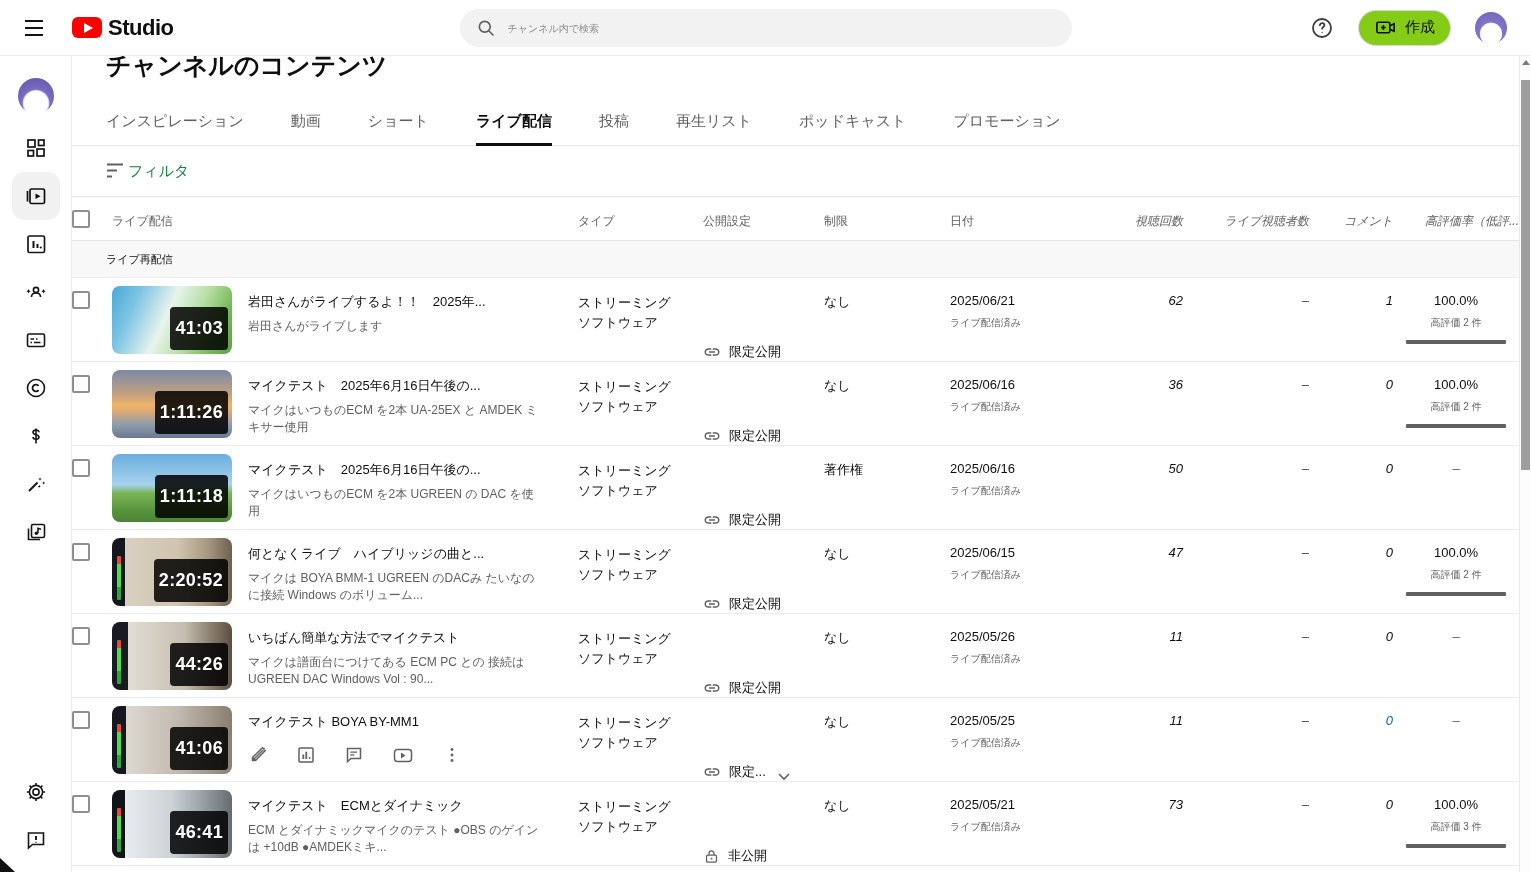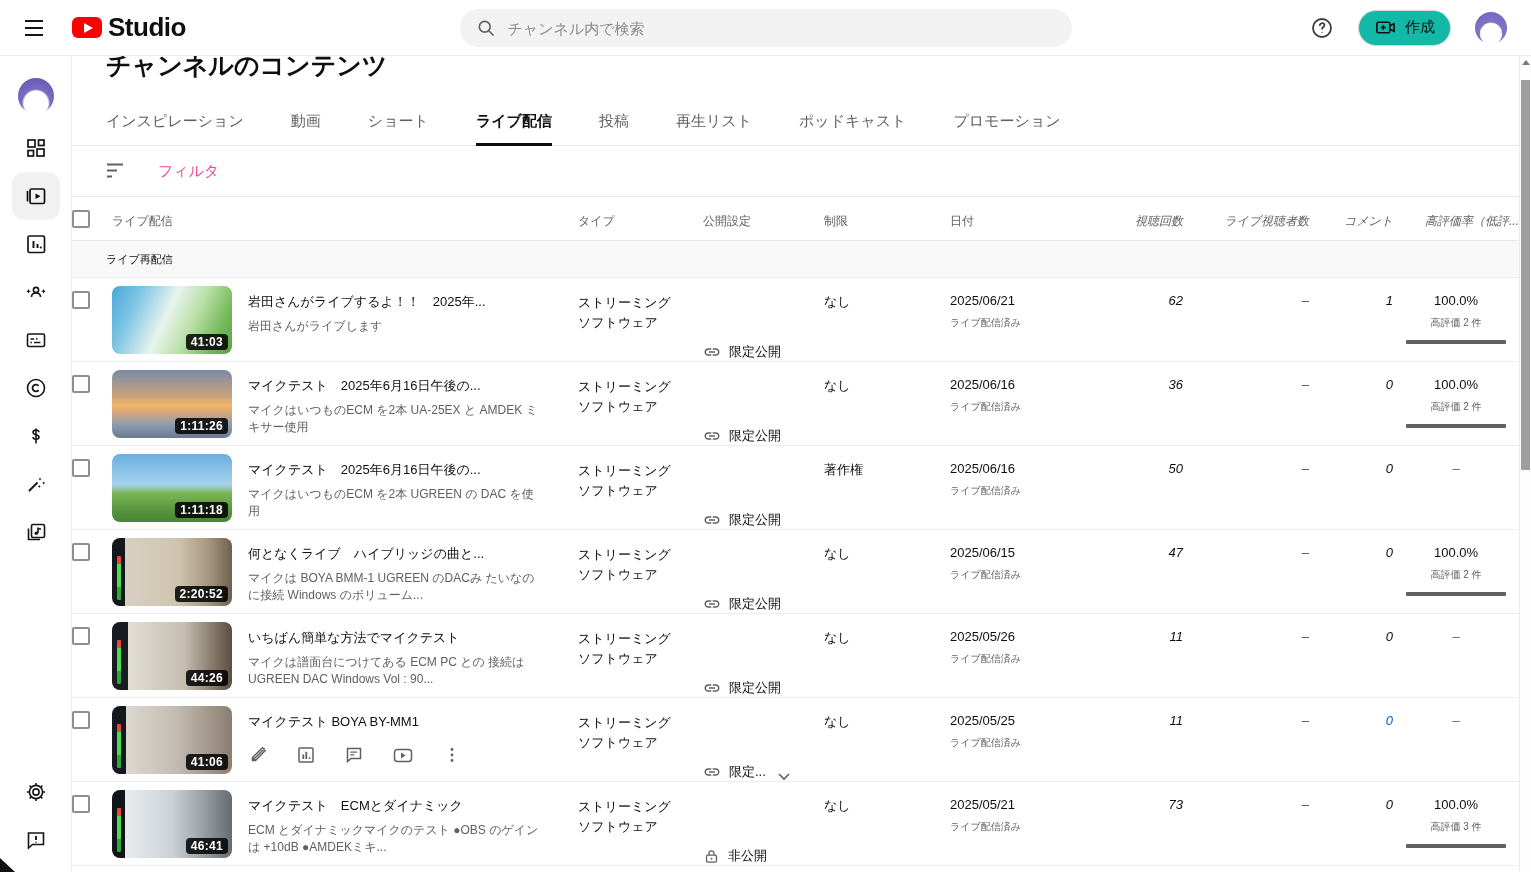--- a/index.html
+++ b/index.html
@@ -9,30 +9,30 @@
   
   .topbar { position:fixed; top:0; left:0; width:1531px; height:56px; background:#fff;
     z-index:30; display:flex; align-items:center; border-bottom:1px solid #ededed; }
   .hamburger { width:40px; height:40px; margin-left:14px; border:none; background:none;
     display:flex; flex-direction:column; justify-content:center; gap:5px; align-items:center; cursor:pointer; }
   .hamburger i { width:18px; height:2px; background:#141414; display:block; }
   .logo { display:flex; align-items:center; gap:6px; margin-left:18px; }
   .logo-badge { width:30px; height:21px; background:#ff0000; border-radius:6px; position:relative; }
   .logo-badge::after { content:""; position:absolute; left:12px; top:5.5px; border-left:9px solid #fff;
     border-top:5px solid transparent; border-bottom:5px solid transparent; }
-  .logo-text { font-size:26px; font-weight:bold; letter-spacing:-0.5px; color:#0f0f0f; }
+  .logo-text { font-size:22px; font-weight:bold; letter-spacing:-0.5px; color:#0f0f0f; }
   .topbar-search { position:absolute; left:50%; transform:translateX(-50%); top:9px; width:612px; height:38px;
     background:#f2f2f2; border-radius:19px; display:flex; align-items:center; padding:0 16px; }
   .topbar-search svg { flex:0 0 auto; margin-right:12px; }
   .topbar-search input { border:none; background:transparent; outline:none; width:100%;
-    font-size:15px; color:#0f0f0f; font-family:inherit; }
+    font-size:10px; color:#0f0f0f; font-family:inherit; }
   .topbar-search input::placeholder { color:#8a8a8a; }
   .topbar-right { margin-left:auto; display:flex; align-items:center; gap:24px; padding-right:24px; }
   .help-btn { background:none; border:none; cursor:pointer; display:flex; }
-  .create-btn { height:36px; border:1px solid #d9d9d9; background:#14b8a6; border-radius:18px;
+  .create-btn { height:36px; border:1px solid #d9d9d9; background:#84cc16; border-radius:18px;
     display:flex; align-items:center; gap:8px; padding:0 15px; font-size:15px; color:#0f0f0f;
     cursor:pointer; font-family:inherit; }
   .avatar { width:32px; height:32px; border-radius:50%; border:none; cursor:pointer;
     background:radial-gradient(circle at 50% 68%, #ffffff 0 37%, #e8e4f4 40%, #8174c8 43%, #6e60b8 100%); }
 
   
   .sidebar { position:fixed; top:56px; left:0; width:72px; height:816px; background:#fff; z-index:20;
     border-right:1px solid #ededed; display:flex; flex-direction:column; align-items:center; }
   .sb-avatar { width:36px; height:36px; border-radius:50%; margin-top:22px; cursor:pointer; border:none;
     background:radial-gradient(circle at 50% 70%, #ffffff 0 38%, #ded8f0 41%, #7a6cc0 45%, #5f54a8 100%); }
@@ -47,41 +47,41 @@
   .page-title { font-size:25px; line-height:30px; font-weight:bold; margin:50px 0 0 34px; color:#0f0f0f; }
 
   .tabs { display:flex; padding-left:34px; margin-top:20px; border-bottom:1px solid #e6e6e6; }
   .tab { position:relative; font-size:15px; color:#606060; padding:12px 0 14px; margin-right:47px;
     cursor:pointer; white-space:nowrap; }
   .tab.active { color:#0f0f0f; font-weight:bold; }
   .tab.active::after { content:""; position:absolute; left:0; right:0; bottom:-1px; height:3px; background:#0f0f0f; }
 
   .filter-row { height:51px; display:flex; align-items:center; padding-left:32px;
     border-bottom:1px solid #e6e6e6; color:#606060; }
-  .filter-label { font-size:15px; color:#ec4899; margin-left:30px; }
+  .filter-label { font-size:15px; color:#15803d; }
 
   .grid { display:grid; grid-template-columns:40px 136px minmax(0,1fr) 125px 121px 126px 125px 108px 126px 84px 126px; }
   .hdr { height:44px; border-bottom:1px solid #e6e6e6; font-size:12px; color:#606060; }
   .hdr > div { padding-top:16px; }
   .num { text-align:right;font-style:italic; }
   .checkbox { width:18px; height:18px; border:2px solid #8f8f8f; border-radius:2px; display:inline-block;
     background:#fff; cursor:pointer; }
   .hdr .c-check { padding-top:13px; padding-left:0px; }
 
   .section-row { height:37px; background:#f8f8f8; display:flex; align-items:center; padding-left:34px;
     font-size:11px; color:#0f0f0f; border-bottom:1px solid #ededed; }
 
   
   .trow { height:84px; border-bottom:1px solid #ededed; background:#fff; }
   .trow > div { padding-top:15px; font-size:13px; }
   .trow .c-check { padding-top:13px; }
   .trow .c-thumb { padding-top:8px; }
   .thumb { width:120px; height:68px; border-radius:8px; position:relative; cursor:pointer; overflow:hidden; background:#ccc; }
   .duration { position:absolute; right:4px; bottom:4px; background:rgba(0,0,0,.85); color:#fff;
-    font-size:12px; font-weight:bold; padding:1px 5px; border-radius:4px; letter-spacing:.3px; }
+    font-size:18px; font-weight:bold; padding:11px 5px; border-radius:4px; letter-spacing:.3px; }
   .t1 { background:linear-gradient(115deg,#49a8d8 0%,#7cc4e4 20%,#e8f4ec 45%,#b8dfa6 65%,#74b858 85%,#5aa044 100%); }
   .t2 { background:linear-gradient(180deg,#7a8aa8 0%,#c9a27c 38%,#f0b468 52%,#d8a878 62%,#8e9cae 80%,#6a7a90 100%); }
   .t3 { background:linear-gradient(180deg,#6aaede 0%,#a6d2ee 45%,#7ab454 58%,#55923c 85%,#4a8434 100%);text-decoration:underline; }
   .t4 { background:linear-gradient(90deg,#14181c 0%,#14181c 11%,#d8d0c2 11%,#cfc4ae 55%,#a89880 80%,#6e6050 100%); }
   .t5 { background:linear-gradient(90deg,#181c22 0%,#181c22 13%,#e2ded6 13%,#c6beb0 60%,#847868 85%,#584e42 100%); }
   .t6 { background:linear-gradient(90deg,#15191f 0%,#15191f 12%,#dcd8d0 12%,#c2bab0 55%,#8a7e70 100%); }
   .t7 { background:linear-gradient(90deg,#101418 0%,#101418 11%,#e8ecef 11%,#ccd2d6 50%,#9aa2a8 75%,#646c72 100%); }
   .t4::before,.t5::before,.t6::before,.t7::before { content:""; position:absolute; left:5px; top:18px;
     width:4px; height:44px; background:linear-gradient(#e84a3a 0 18%, #4ade50 18% 70%, #2aa83a 70%); border-radius:1px; }
 

